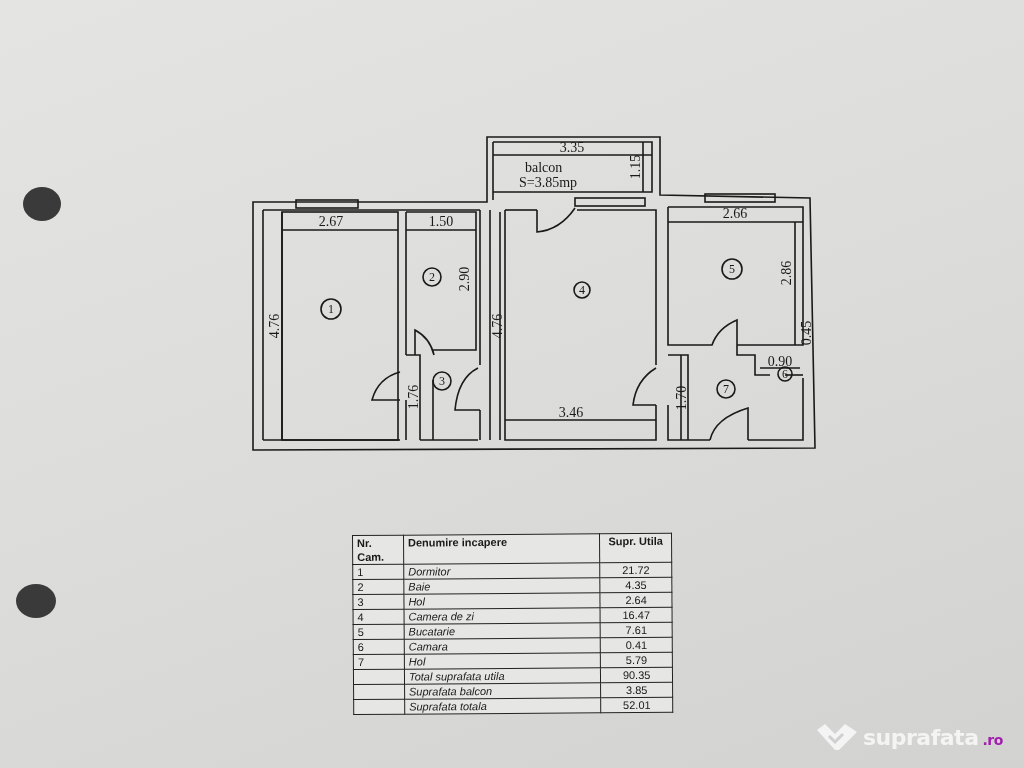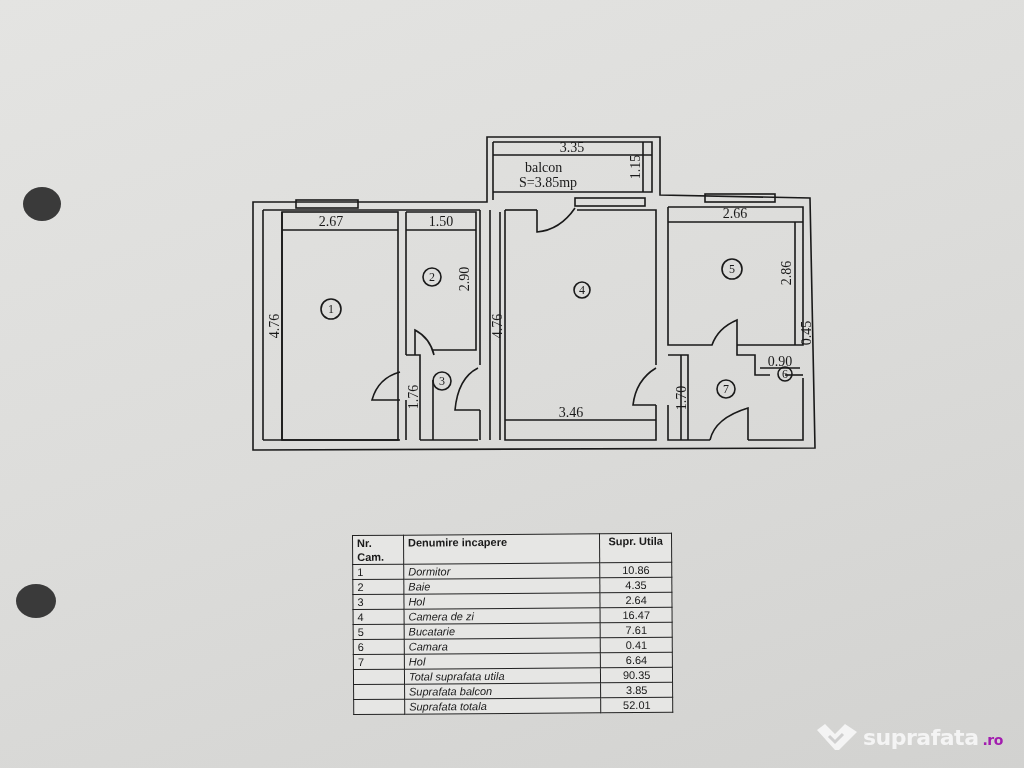--- a/index.html
+++ b/index.html
@@ -130,21 +130,21 @@
     <tr>
       <th class="c1">Nr. Cam.</th>
       <th class="c2">Denumire incapere</th>
       <th class="c3" style="text-align:center;">Supr. Utila</th>
     </tr>
   </thead>
   <tbody>
     <tr>
         <td>1</td>
         <td class="name">Dormitor</td>
-        <td class="val">10.86</td>
+        <td class="val">21.72</td>
       </tr>
     <tr>
         <td>2</td>
         <td class="name">Baie</td>
         <td class="val">4.35</td>
       </tr>
     <tr>
         <td>3</td>
         <td class="name">Hol</td>
         <td class="val">2.64</td>
@@ -160,21 +160,21 @@
         <td class="val">7.61</td>
       </tr>
     <tr>
         <td>6</td>
         <td class="name">Camara</td>
         <td class="val">0.41</td>
       </tr>
     <tr>
         <td>7</td>
         <td class="name">Hol</td>
-        <td class="val">6.64</td>
+        <td class="val">5.79</td>
       </tr>
     <tr>
         <td></td>
         <td class="name">Total suprafata utila</td>
         <td class="val">90.35</td>
       </tr>
     <tr>
         <td></td>
         <td class="name">Suprafata balcon</td>
         <td class="val">3.85</td>

